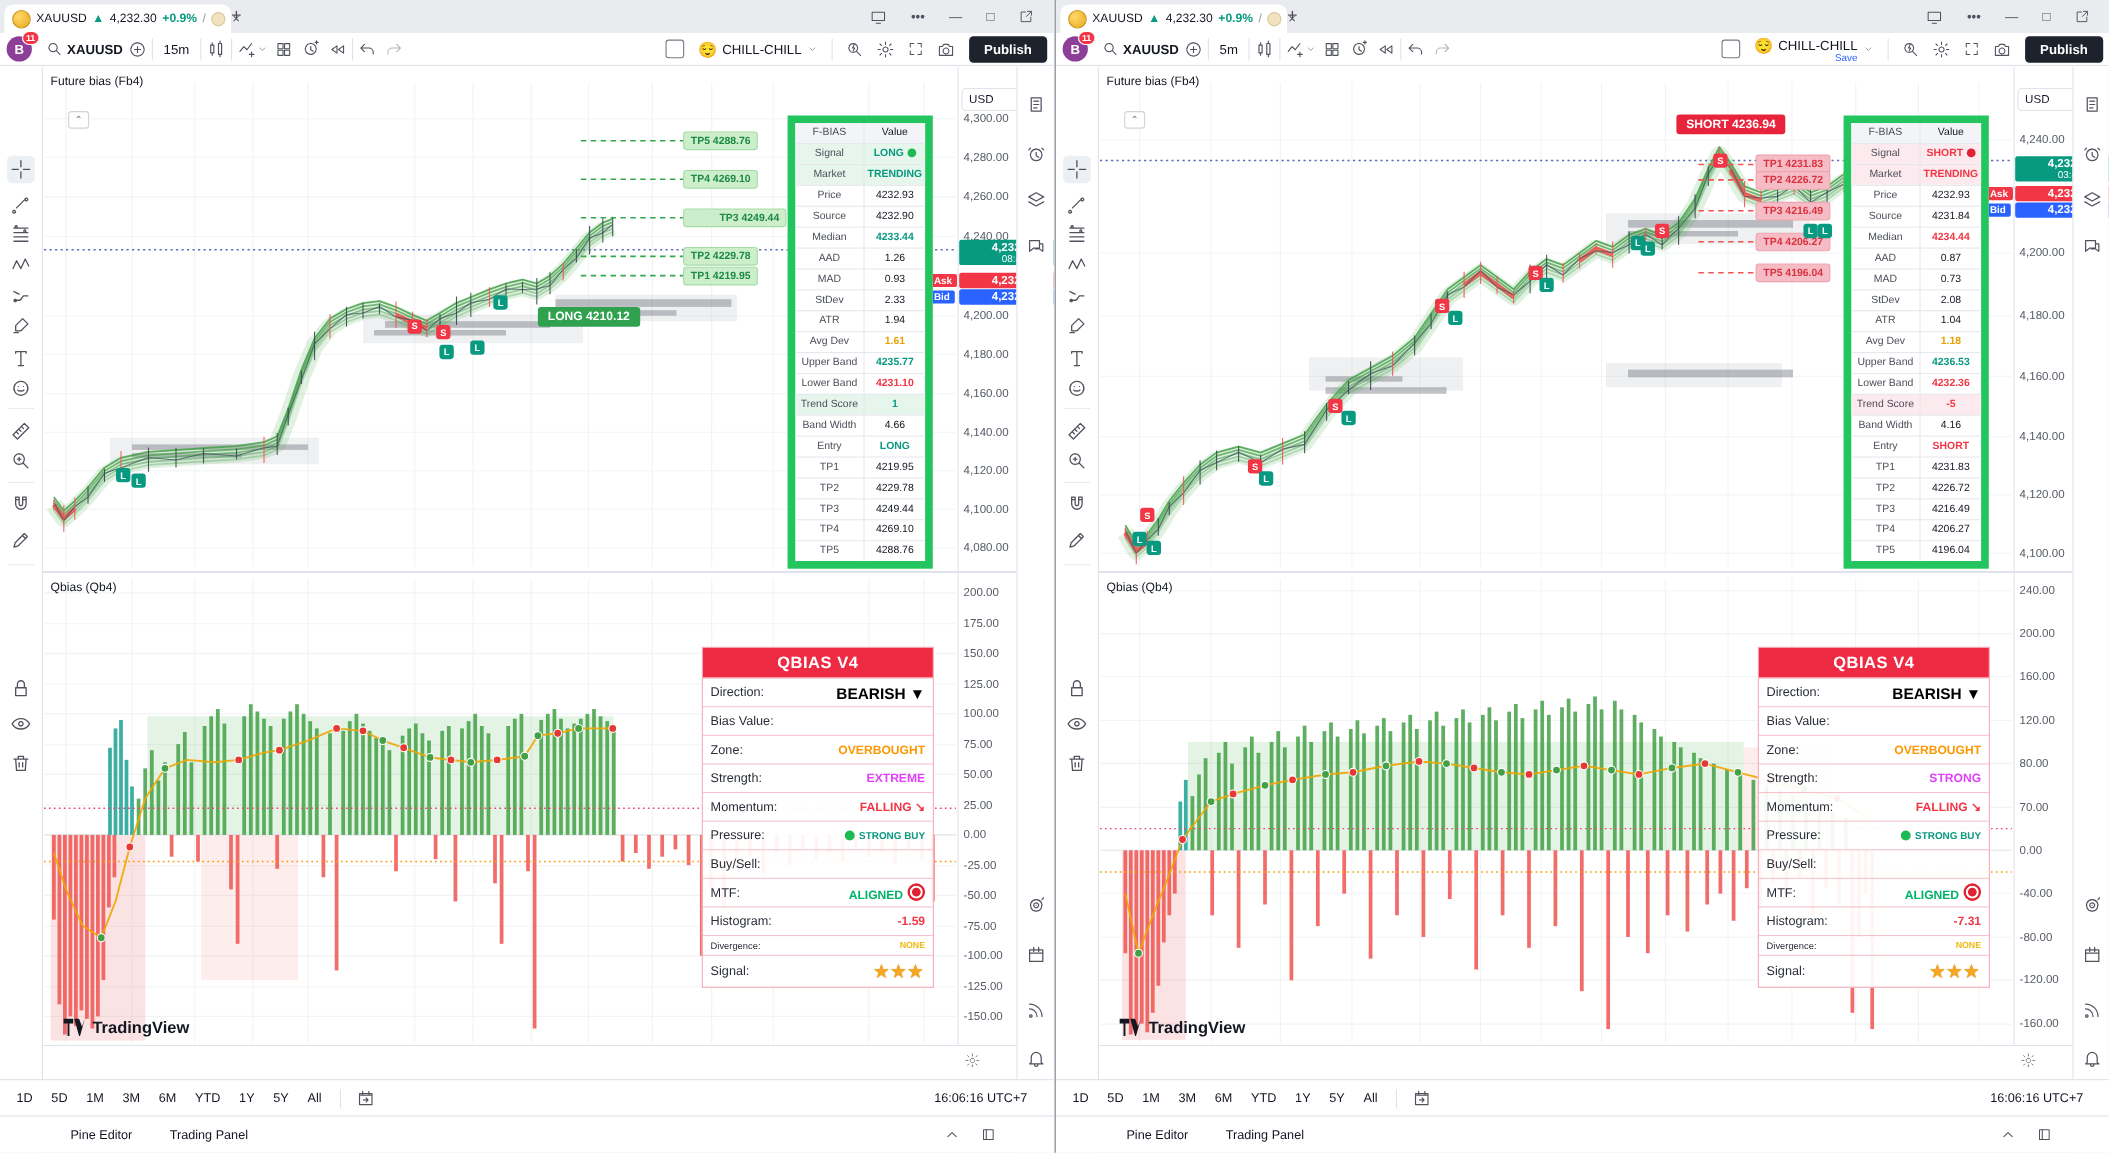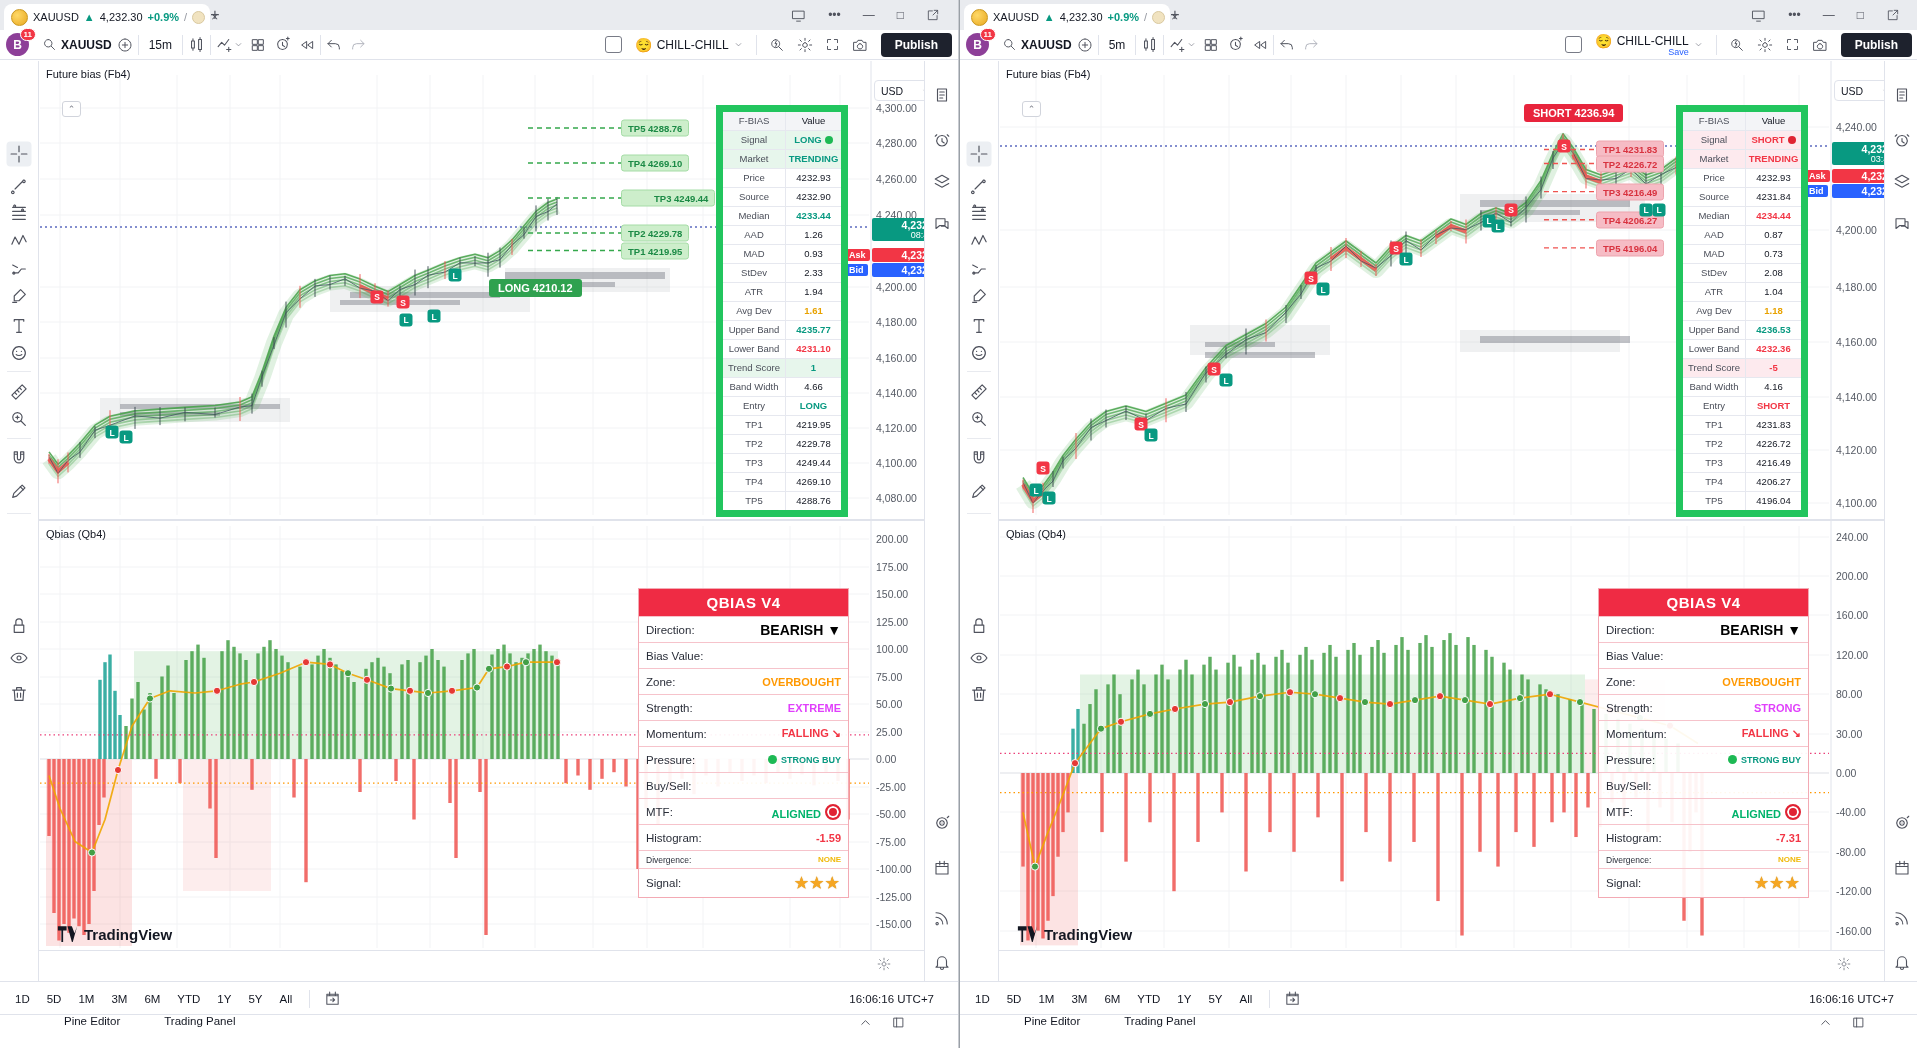--- a/index.html
+++ b/index.html
@@ -91,21 +91,21 @@
   .qv.divg{color:#f0b90b;font-size:8px;}
   .qrow.small{height:17px;font-size:8.5px;}
   .qv.signal{color:#f5a623;font-size:15px;letter-spacing:2px;text-shadow:0 0 1px #b97c00;}
   .qrow.sig{height:28px;}
   
   .timeaxis{position:absolute;left:0;right:33px;top:950px;height:31px;border-top:1px solid #e0e3eb;background:#fff;z-index:3;}
   .rangerow{position:absolute;left:0;right:0;top:981px;height:33px;background:#fff;border-top:1px solid #e0e3eb;display:flex;align-items:center;padding-left:15px;font-size:11.5px;color:#131722;z-index:6;}
   .rangerow .rb{margin-right:17px;}
   .rangesep{width:1px;height:18px;background:#e0e3eb;margin-right:14px;}
   .clock{position:absolute;right:24px;top:0;height:100%;display:flex;align-items:center;font-size:11.5px;color:#131722;}
-  .statusrow{position:absolute;left:0;right:0;top:1014px;bottom:0;background:#fff;border-top:1px solid #e0e3eb;display:flex;align-items:flex-start;padding-left:64px;font-size:11.5px;z-index:6;gap:10px;}
+  .statusrow{position:absolute;left:0;right:0;top:1014px;bottom:0;background:#fff;border-top:1px solid #e0e3eb;display:flex;align-items:center;padding-left:64px;font-size:11.5px;z-index:6;}
   .statusrow .stab{margin-right:34px;}
   .statusicons{position:absolute;right:52px;display:flex;gap:18px;align-items:center;}
   .tvlogo{position:absolute;left:57px;top:925px;display:flex;align-items:center;gap:6px;z-index:3;}
   .tvlogo .word{font-size:15px;font-weight:bold;color:#131722;}
   .gearaxis{position:absolute;z-index:4;}
 </style>
 </head>
 <body>
 
 <div class="tvwin left" style="left: 0px;">
@@ -1451,21 +1451,21 @@
     <div class="pricelbl" style="left: 876px; top: 287px;">4,180.00</div>
     <div class="pricelbl" style="left: 876px; top: 342px;">4,160.00</div>
     <div class="pricelbl" style="left: 876px; top: 397px;">4,140.00</div>
     <div class="pricelbl" style="left: 876px; top: 450px;">4,120.00</div>
     <div class="pricelbl" style="left: 876px; top: 503px;">4,100.00</div>
     <div class="pricelbl" style="left: 876px; top: 537px;">240.00</div>
     <div class="pricelbl" style="left: 876px; top: 576px;">200.00</div>
     <div class="pricelbl" style="left: 876px; top: 615px;">160.00</div>
     <div class="pricelbl" style="left: 876px; top: 655px;">120.00</div>
     <div class="pricelbl" style="left: 876px; top: 694px;">80.00</div>
-    <div class="pricelbl" style="left: 876px; top: 734px;">30.00</div>
+    <div class="pricelbl" style="left: 876px; top: 734px;">70.00</div>
     <div class="pricelbl" style="left: 876px; top: 773px;">0.00</div>
     <div class="pricelbl" style="left: 876px; top: 812px;">-40.00</div>
     <div class="pricelbl" style="left: 876px; top: 852px;">-80.00</div>
     <div class="pricelbl" style="left: 876px; top: 891px;">-120.00</div>
     <div class="pricelbl" style="left: 876px; top: 931px;">-160.00</div>
     <div class="pricebadge" style="left: 872px; top: 142px; background: rgb(8, 153, 129);"><span>4,232.93</span><div class="sub">03:44</div></div>
     <div class="pricebadge" style="left: 872px; top: 169px; background: rgb(242, 54, 69);">4,232.37</div>
     <div class="pricebadge" style="left: 872px; top: 184px; background: rgb(41, 98, 255);">4,232.30</div>
     <div class="abtag" style="left: 845px; top: 170px; background: rgb(242, 54, 69);">Ask</div>
     <div class="abtag" style="left: 845px; top: 185px; background: rgb(41, 98, 255);">Bid</div>

